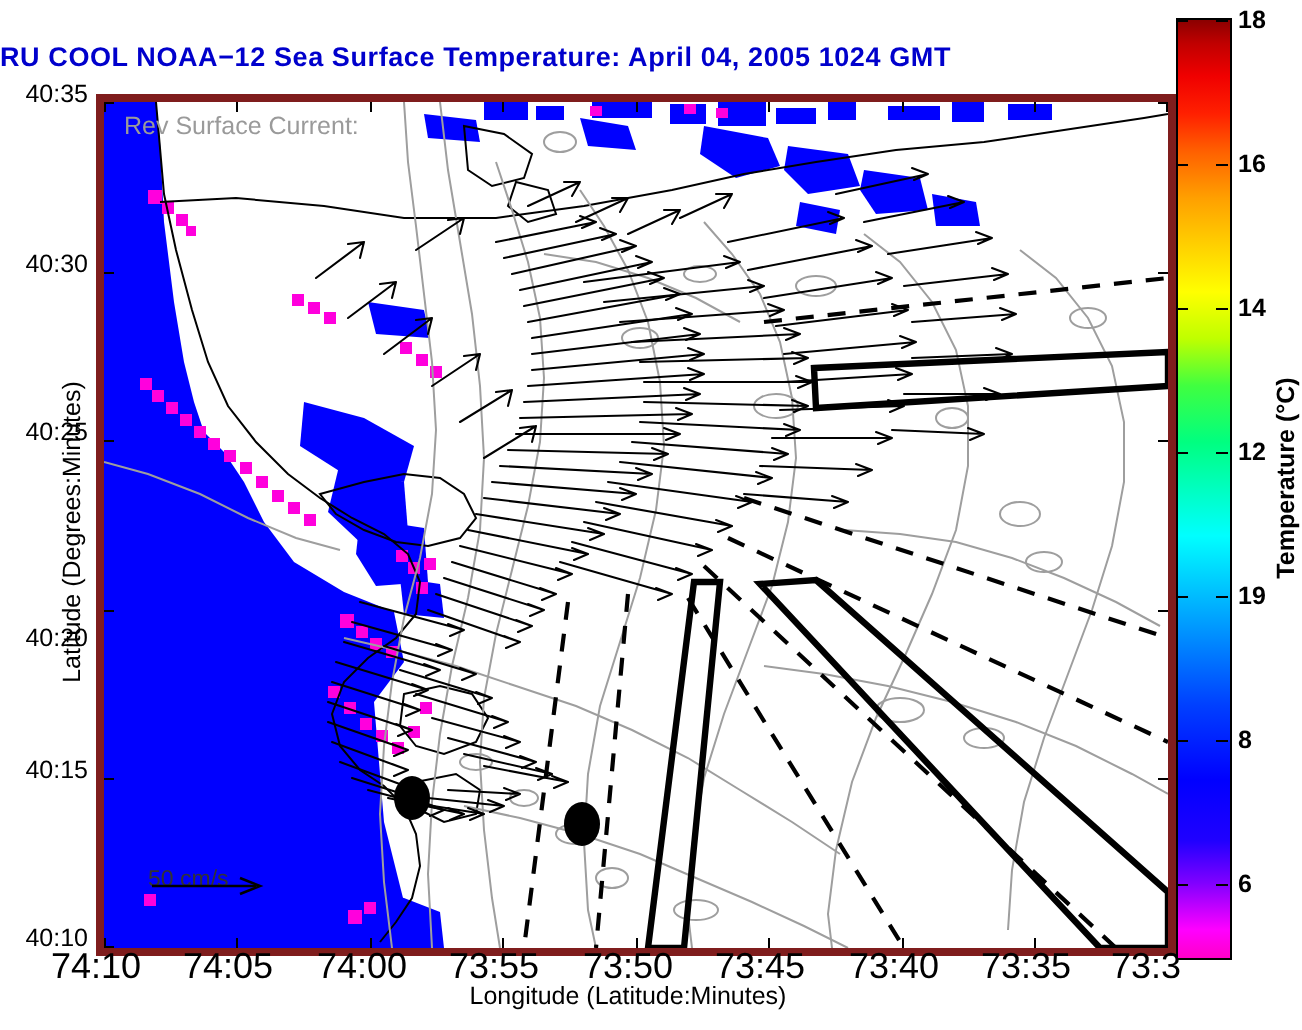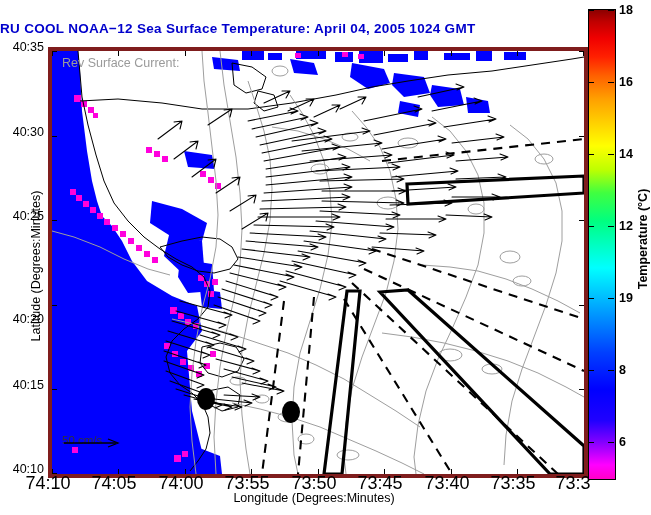--- a/index.html
+++ b/index.html
@@ -47,21 +47,21 @@
     transform:rotate(-90deg); white-space:nowrap;
   }
 
   
   #subcaption{
     position:absolute; left:10px; top:4px;
     font-size:12.5px; color:#9a9a9a; line-height:17px;
     white-space:nowrap; pointer-events:none;
   }
   #scalebar{
-    position:absolute; left:10px; bottom:28px;
+    position:absolute; left:22px; bottom:28px;
     font-size:11.5px; color:#333; white-space:nowrap;
   }
   #scalebar .arrow{display:block;margin-top:3px;}
 
   
   #cbar{
     position:absolute; left:588px; top:9px; width:26px; height:469px;
     border:1px solid #000;
     background:linear-gradient(to top,
        #ff00c8 0%,
@@ -444,21 +444,21 @@
 <div class="xtlab" style="left:513px">73:35</div>
 <div class="xtlab" style="left:573px">73:3</div>
 
 <div class="ytlab" style="top:47px">40:35</div>
 <div class="ytlab" style="top:132px">40:30</div>
 <div class="ytlab" style="top:216px">40:25</div>
 <div class="ytlab" style="top:319px">40:20</div>
 <div class="ytlab" style="top:385px">40:15</div>
 <div class="ytlab" style="top:469px">40:10</div>
 
-<div id="xaxis-title">Longitude (Degrees:Minutes)</div>
+<div id="xaxis-title">Longitude (Latitude:Minutes)</div>
 <div id="yaxis-title">Latitude (Degrees:Minutes)</div>
 
 <div id="cbar"></div>
 
 <div class="cbtick" style="top:10px"></div>
 <div class="cbtick" style="top:82px"></div>
 <div class="cbtick" style="top:154px"></div>
 <div class="cbtick" style="top:226px"></div>
 <div class="cbtick" style="top:298px"></div>
 <div class="cbtick" style="top:370px"></div>

